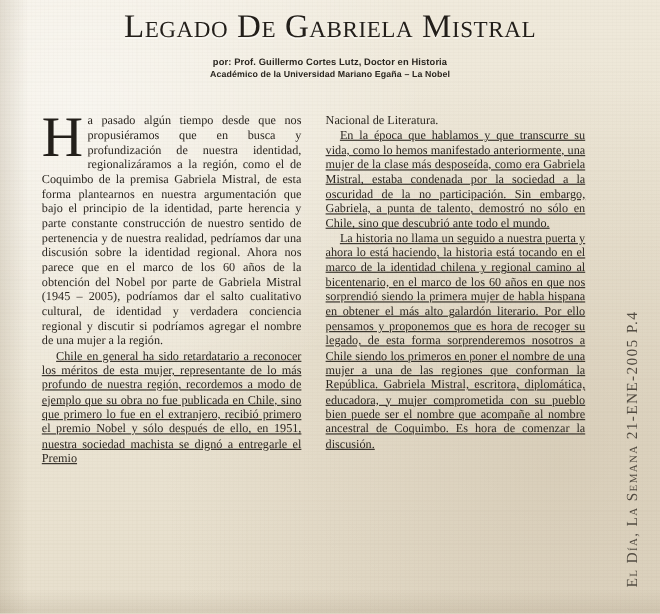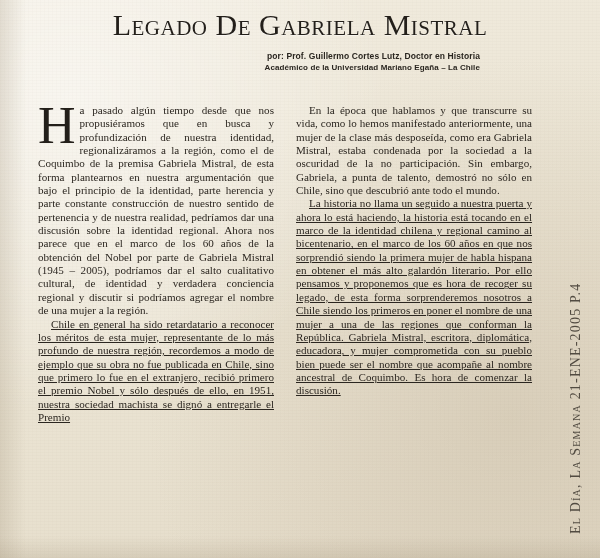--- a/index.html
+++ b/index.html
@@ -53,21 +53,21 @@
     text-transform: capitalize;
     font-weight: 400;
     white-space: nowrap;
     text-shadow: 0 1px 0 rgba(255,255,255,.5);
   }
   .byline-wrap {
     position: absolute;
     left: 120px;
     top: 50px;
     width: 360px;
-    text-align: right;
+    text-align: center;
   }
   .byline {
     font-family: "Liberation Sans", sans-serif;
     font-size: 8.5px;
     line-height: 12px;
     font-weight: bold;
     color: #2a2620;
     letter-spacing: .1px;
   }
   .byline.second {
@@ -162,28 +162,29 @@
   <div class="grain"></div>
   <div class="edge-left"></div>
   <div class="edge-bottom"></div>
 
   <div class="headline-wrap">
     <div class="headline">Legado de Gabriela Mistral</div>
   </div>
 
   <div class="byline-wrap">
     <div class="byline">por: Prof. Guillermo Cortes Lutz, Doctor en Historia</div>
-    <div class="byline second">Académico de la Universidad Mariano Egaña – La Chile</div>
+    <div class="byline second">Académico de la Universidad Mariano Egaña – La Nobel</div>
   </div>
 
   <div class="cols">
     <div class="col">
       <p class="first dropcap-para"><span class="dropcap">H</span><span>a pasado algún tiempo desde que nos propusiéramos que en busca y profundización de nuestra identidad, regionalizáramos a la región, como el de Coquimbo de la premisa Gabriela Mistral, de esta forma plantearnos en nuestra argumentación que bajo el principio de la identidad, parte herencia y parte constante construcción de nuestro sentido de pertenencia y de nuestra realidad, pedríamos dar una discusión sobre la identidad regional. Ahora nos parece que en el marco de los 60 años de la obtención del Nobel por parte de Gabriela Mistral (1945 – 2005), podríamos dar el salto cualitativo cultural, de identidad y verdadera conciencia regional y discutir si podríamos agregar el nombre de una mujer a la región.</span></p>
       <p>Chile en general ha sido retardatario a reconocer los méritos de esta mujer, representante de lo más profundo de nuestra región, recordemos a modo de ejemplo que su obra no fue publicada en Chile, sino que primero lo fue en el extranjero, recibió primero el premio Nobel y sólo después de ello, en 1951, nuestra sociedad machista se dignó a entregarle el Premio</p>
     </div>
     <div class="col">
+      <p class="first">Nacional de Literatura.</p>
       <p>En la época que hablamos y que transcurre su vida, como lo hemos manifestado anteriormente, una mujer de la clase más desposeída, como era Gabriela Mistral, estaba condenada por la sociedad a la oscuridad de la no participación. Sin embargo, Gabriela, a punta de talento, demostró no sólo en Chile, sino que descubrió ante todo el mundo.</p>
       <p>La historia no llama un seguido a nuestra puerta y ahora lo está haciendo, la historia está tocando en el marco de la identidad chilena y regional camino al bicentenario, en el marco de los 60 años en que nos sorprendió siendo la primera mujer de habla hispana en obtener el más alto galardón literario. Por ello pensamos y proponemos que es hora de recoger su legado, de esta forma sorprenderemos nosotros a Chile siendo los primeros en poner el nombre de una mujer a una de las regiones que conforman la República. Gabriela Mistral, escritora, diplomática, educadora, y mujer comprometida con su pueblo bien puede ser el nombre que acompañe al nombre ancestral de Coquimbo. Es hora de comenzar la discusión.</p>
     </div>
   </div>
 
   <div class="vertical-stamp">El Día, La Semana  21-ENE-2005  P.4</div>
 </div>
 
 </body></html>

